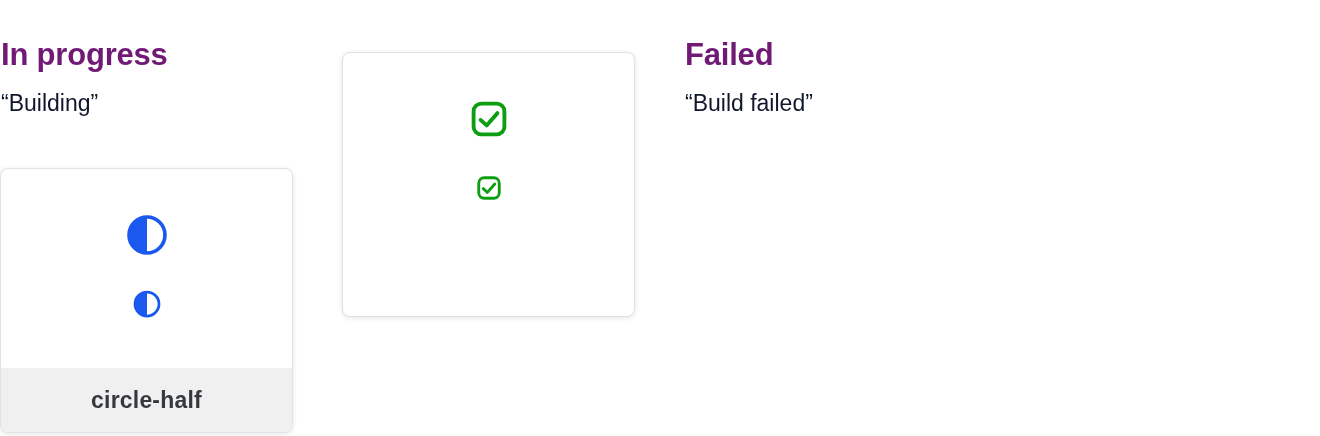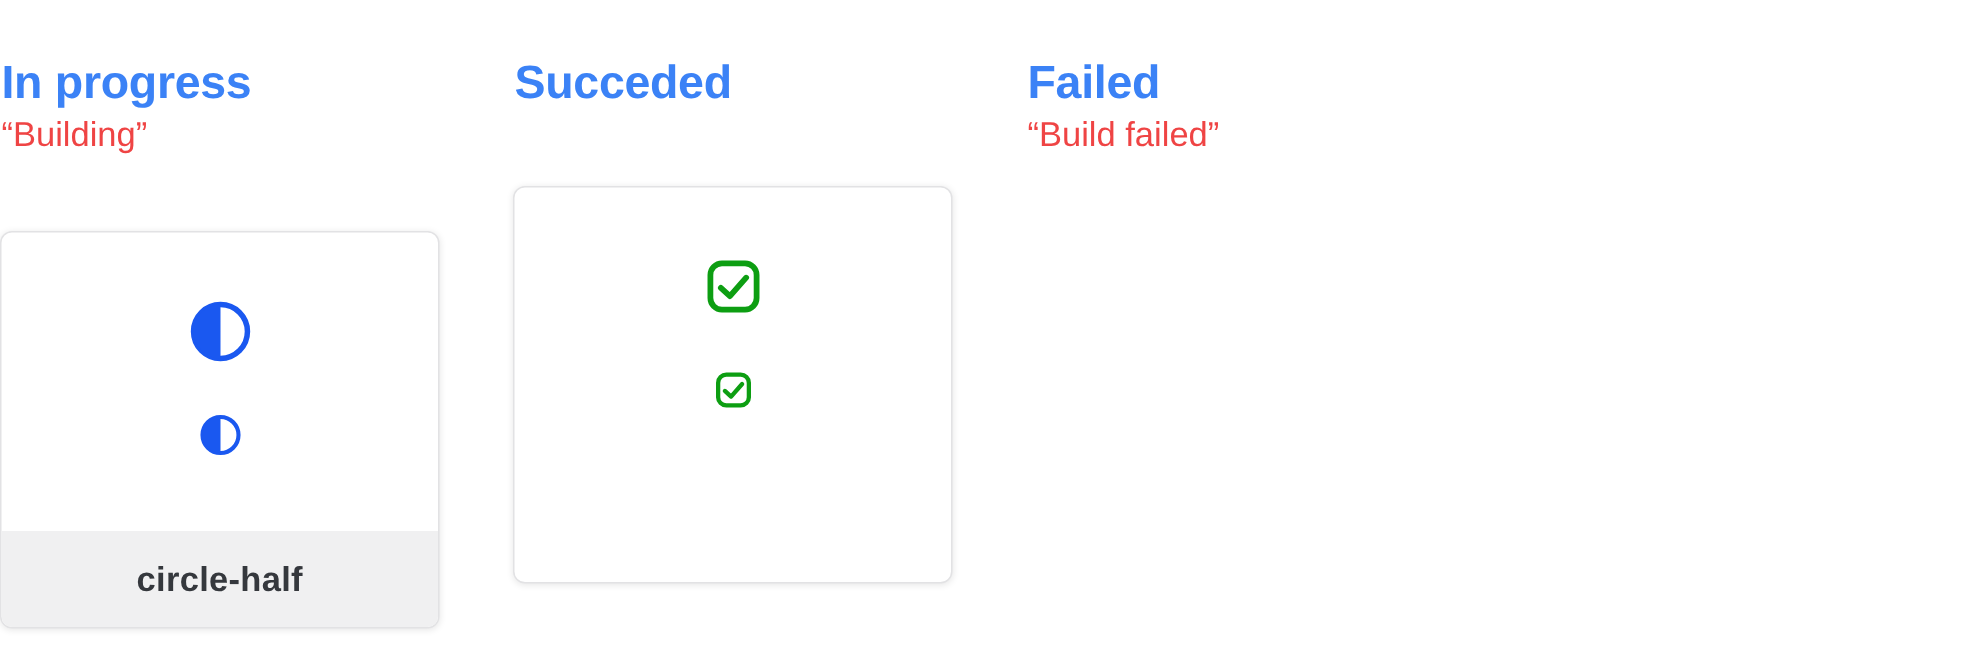--- a/index.html
+++ b/index.html
@@ -21,28 +21,28 @@
     column-gap: 49px;
     width: 1319px;
   }
   .col { display: block; }
   .col h2 {
     margin: 38px 0 0 1px;
     font-size: 31px;
     line-height: 34px;
     font-weight: 800;
     letter-spacing: -0.2px;
-    color: #3b82f6;
+    color: #701a75;
   }
   .subtitle {
-    margin: 4px 0 0 1px;
+    margin: 18px 0 0 1px;
     font-size: 23px;
     line-height: 26px;
     font-weight: 500;
-    color: #ef4444;
+    color: #0f172a;
   }
   .card {
     margin-top: 52px;
     width: 291px;
     height: 263px;
     background: #ffffff;
     border: 1px solid #e2e2e4;
     border-radius: 8px;
     box-shadow: 0 1px 5px rgba(0,0,0,0.10);
     display: flex;
@@ -99,21 +99,20 @@
             </svg>
           </span>
         </div>
         <div class="card-footer">
           <span>circle-half</span>
         </div>
       </div>
     </section>
 
     <section class="col">
-      <h2>Succeded</h2>
       <div class="card">
         <div class="card-body">
           <span class="icon large" style="color: rgb(13, 158, 18);">
             <svg viewBox="0 0 24 24">
               <rect x="3.6" y="3.6" width="16.8" height="16.8" rx="4.2" fill="none" stroke="currentColor" stroke-width="2.1"></rect>
               <polyline points="7.4 12.5 10.7 15.5 16.6 8.8" fill="none" stroke="currentColor" stroke-width="2.1" stroke-linecap="round" stroke-linejoin="round"></polyline>
             </svg>
           </span>
           <span class="icon small" style="color: rgb(13, 158, 18);">
             <svg viewBox="0 0 24 24">

